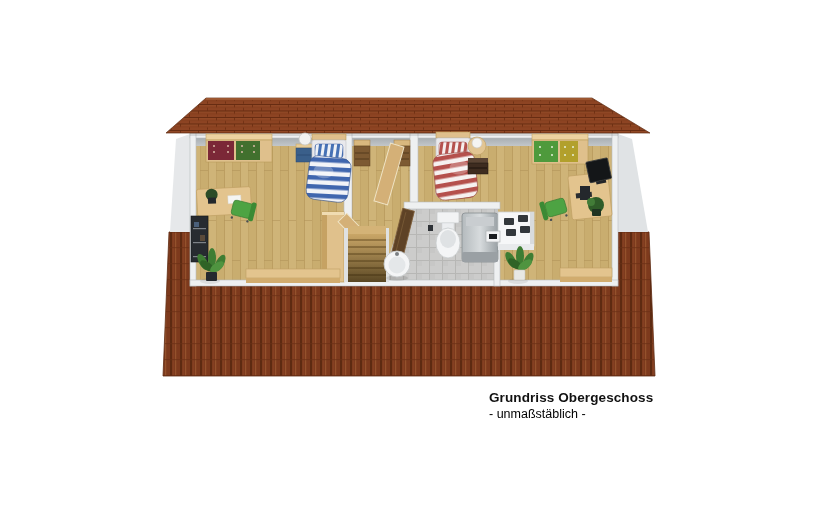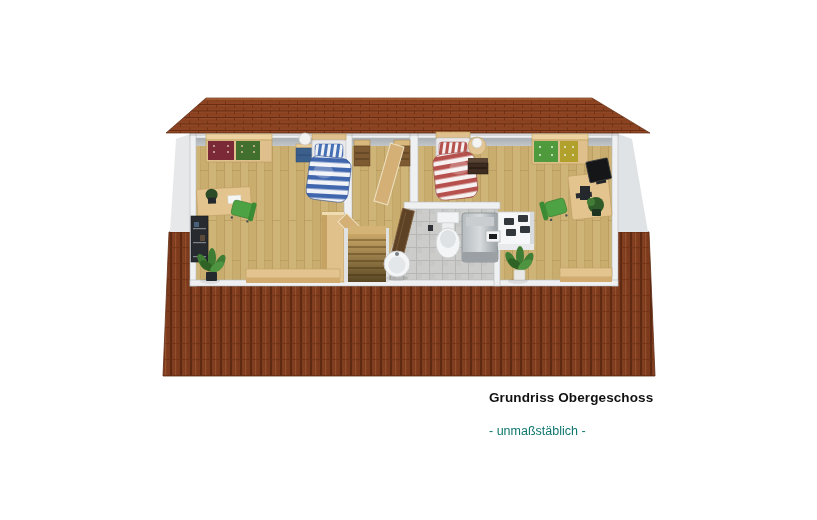--- a/index.html
+++ b/index.html
@@ -1,21 +1,21 @@
 <!DOCTYPE html>
 <html><head>
 <meta charset="utf-8">
 <style>
   html,body{margin:0;padding:0;background:#ffffff;width:817px;height:520px;overflow:hidden;
     font-family:"Liberation Sans",sans-serif;}
   .stage{position:relative;width:724px;height:520px;background:#fff;}
   .stage svg{position:absolute;left:0;top:0;}
   .caption{position:absolute;left:489px;top:390px;color:#111;}
   .caption-title{font-size:13.5px;font-weight:bold;letter-spacing:.1px;}
-  .caption-subtitle{font-size:12.5px;color:#0f766e;margin-top:19px;}
+  .caption-subtitle{font-size:12.5px;color:#000000;margin-top:2px;}
 </style>
 </head>
 <body>
 
 <div class="stage">
 <svg width="817" height="520" viewBox="0 0 817 520">
   <defs>
     <pattern id="brickFront" width="10" height="16" patternUnits="userSpaceOnUse">
       <rect width="10" height="16" fill="#7d3a1d"></rect>
       <rect width="2" height="16" fill="#5d2a11"></rect>

